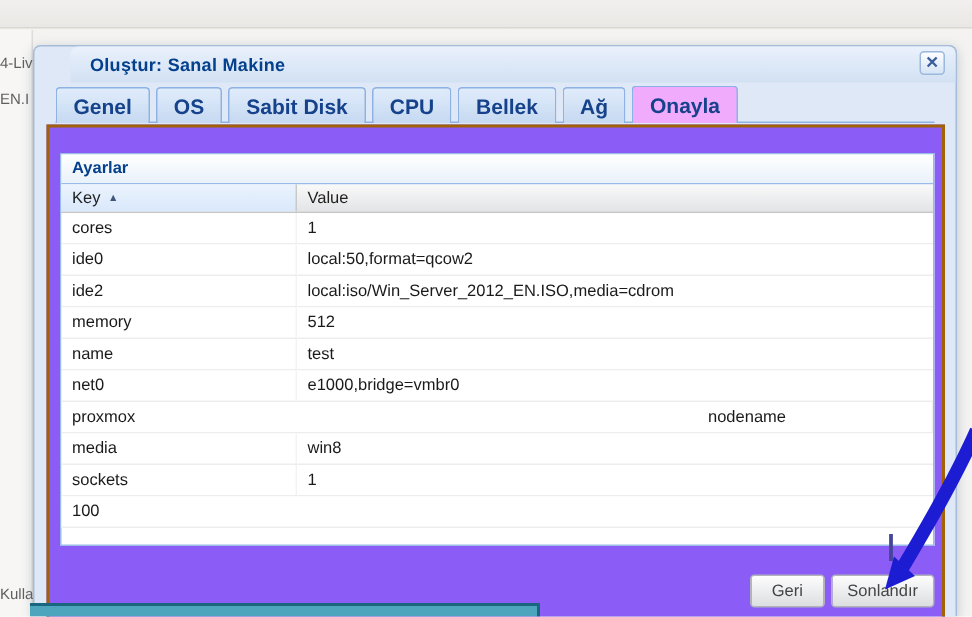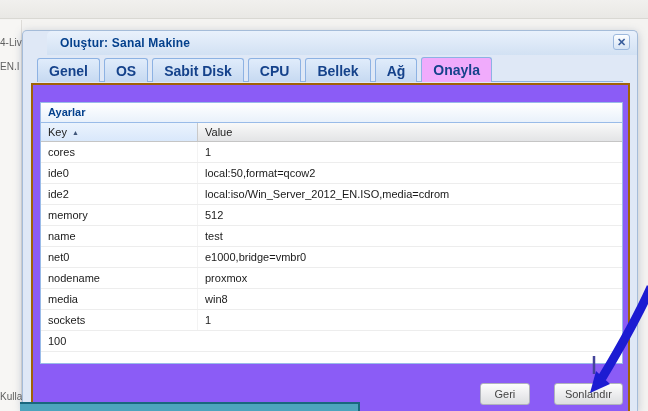--- a/index.html
+++ b/index.html
@@ -80,21 +80,21 @@
   .grid-rows { }
   .grid-row { display:flex; height:21px; border-bottom:1px solid #ededed;
     background:#fff; cursor:default; }
   .cell { font-size:11px; color:#1a1a1a; padding:4px 0 0 7px;
     white-space:nowrap; overflow:hidden; }
   .cell.key { width:157px; border-right:1px solid #f3f3f3; }
   .cell.value { flex:1; }
 
   
   .footer { position:absolute; left:0; right:0; top:352px; height:24px;
-    display:flex; justify-content:flex-end; gap:24px; padding-right:14px; }
+    display:flex; justify-content:flex-end; gap:4px; padding-right:14px; }
   .btn {
     min-width:50px; height:22px; padding:0 10px;
     font-family:"Liberation Sans", sans-serif;
     font-size:11px; color:#444;
     background:linear-gradient(#fdfdfd,#dddee1);
     border:1px solid #b0b3bc; border-radius:3px;
     cursor:pointer;
   }
 
   
@@ -160,22 +160,22 @@
           </div>
           <div class="grid-row">
             <div class="cell key">name</div>
             <div class="cell value">test</div>
           </div>
           <div class="grid-row">
             <div class="cell key">net0</div>
             <div class="cell value">e1000,bridge=vmbr0</div>
           </div>
           <div class="grid-row">
+            <div class="cell value">proxmox</div>
             <div class="cell key">nodename</div>
-            <div class="cell value">proxmox</div>
           </div>
           <div class="grid-row">
             <div class="cell key">media</div>
             <div class="cell value">win8</div>
           </div>
           <div class="grid-row">
             <div class="cell key">sockets</div>
             <div class="cell value">1</div>
           </div>
           <div class="grid-row">

